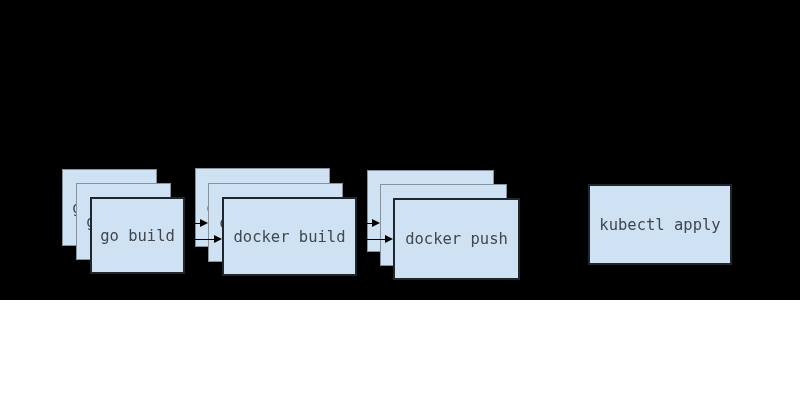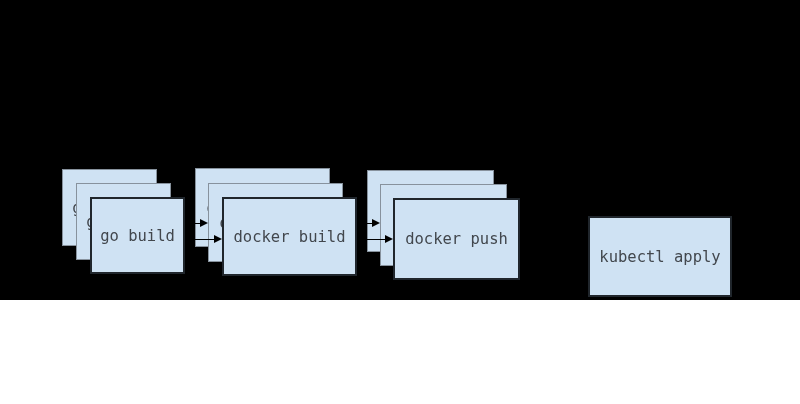--- a/index.html
+++ b/index.html
@@ -31,21 +31,21 @@
   .g1.c3{left:90px; top:197px; width:95px; height:77px;}
   
   .g2.c1{left:195px; top:168px; width:135px; height:79px;}
   .g2.c2{left:208px; top:183px; width:135px; height:79px;}
   .g2.c3{left:222px; top:197px; width:135px; height:79px;}
   
   .g3.c1{left:367px; top:170px; width:127px; height:82px;}
   .g3.c2{left:380px; top:184px; width:127px; height:82px;}
   .g3.c3{left:393px; top:198px; width:127px; height:82px;}
   
-  .g4.c3{left:588px; top:184px; width:144px; height:81px;margin-top:32px;}
+  .g4.c3{left:588px; top:184px; width:144px; height:81px;}
   
   .arrow{position:absolute;height:0;}
   .arrow .shaft{
     position:absolute;left:0;top:-1px;height:1.6px;background:#000;width:100%;
   }
   .arrow .head{
     position:absolute;right:-8px;top:-4.5px;width:0;height:0;
     border-top:4.5px solid transparent;
     border-bottom:4.5px solid transparent;
     border-left:8px solid #000;

